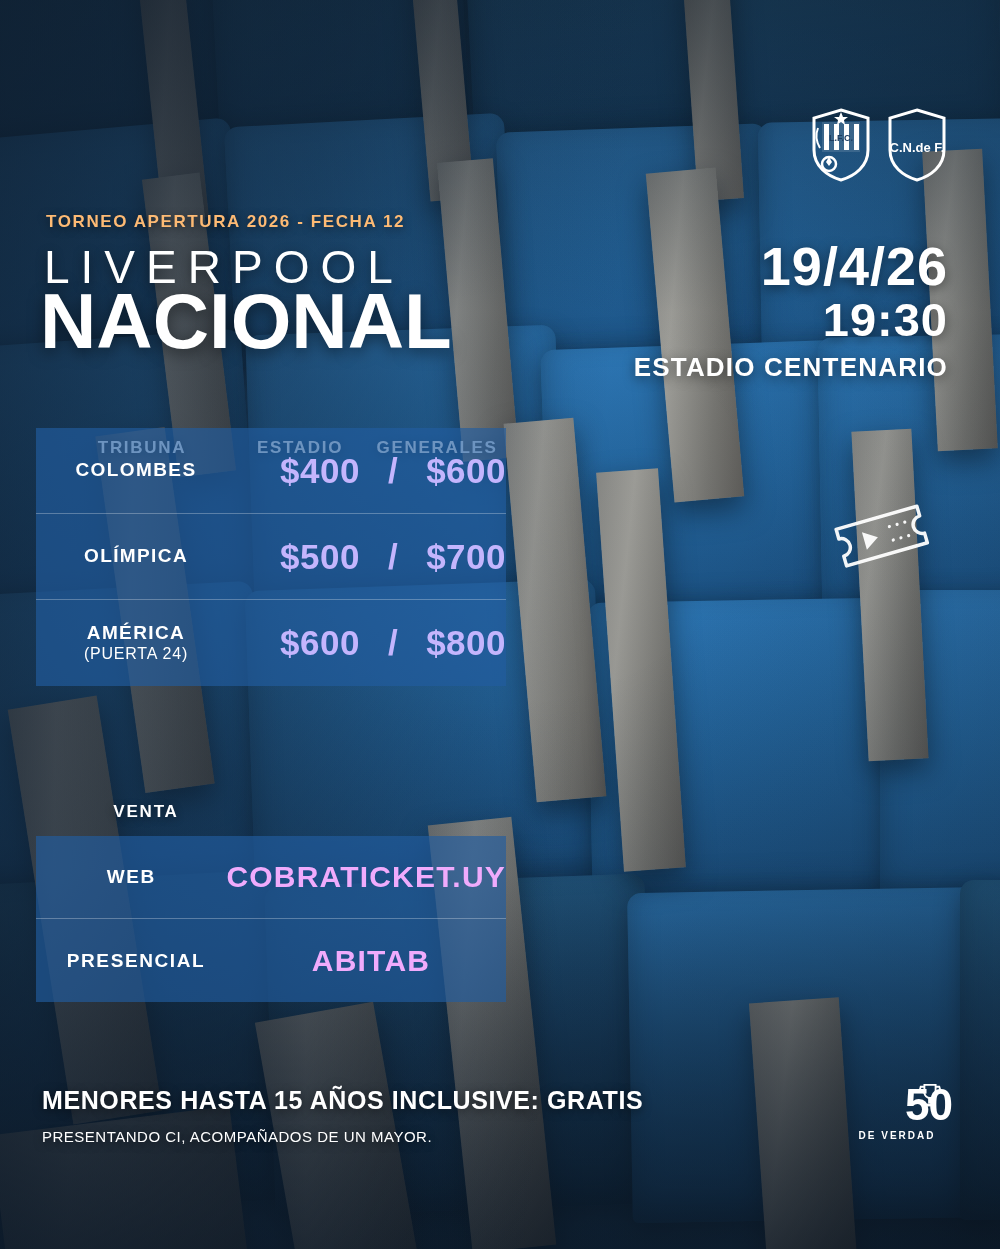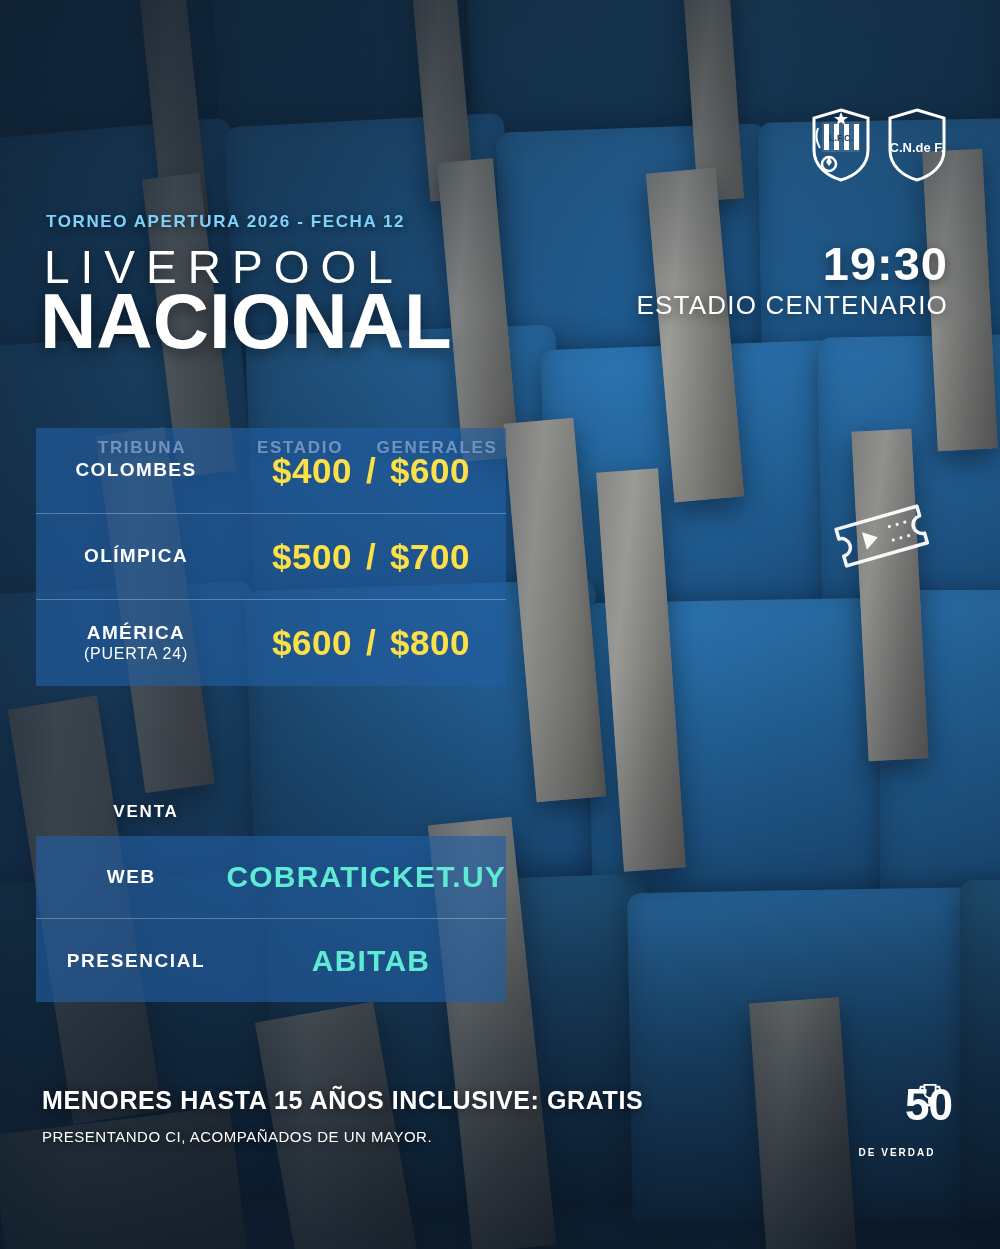--- a/index.html
+++ b/index.html
@@ -61,21 +61,21 @@
     position: absolute;
     top: 108px; right: 52px;
     display: flex; gap: 14px; align-items: flex-start;
   }
   .crest { width: 62px; height: 74px; position: relative; }
   .crest svg { display: block; }
 
   .kicker {
     position: absolute;
     left: 46px; top: 212px;
-    color: #7dd3fc;
+    color: #fdba74;
     font-size: 17px;
     font-weight: 700;
     letter-spacing: 1.6px;
     text-shadow: 0 2px 8px rgba(0,0,0,0.5);
   }
   .team-a {
     position: absolute;
     left: 44px; top: 244px;
     color: #ffffff;
     font-size: 46px;
@@ -102,21 +102,21 @@
     color: #fff;
     text-shadow: 0 3px 12px rgba(0,0,0,0.5);
   }
   .match-date {
     font-size: 54px; font-weight: 700; letter-spacing: 1px; line-height: 1.04;
   }
   .match-time {
     font-size: 47px; font-weight: 700; letter-spacing: 1px; line-height: 1.1;
   }
   .match-venue {
-    font-size: 26px; font-weight: 400; letter-spacing: 1.2px; 
+    font-size: 26px; font-weight: 700; letter-spacing: 1.2px; margin-top: 6px;
   }
 
   .ticket-icon {
     position: absolute;
     right: 66px; top: 495px;
     width: 104px; height: 84px;
     opacity: 0.95;
   }
 
   
@@ -150,23 +150,23 @@
   .p-row .cell-trib {
     width: 200px;
     text-align: center;
     color: #fff;
     font-size: 19px; font-weight: 700; letter-spacing: 1.4px;
     line-height: 1.18;
   }
   .p-row .cell-trib .sub { font-size: 16px; font-weight: 400; letter-spacing: 0.8px; }
   .p-row .prices {
     flex: 1;
-    display: flex; align-items: center; justify-content: center;
-    gap: 14px;
-    color: #fde047;
+    display: flex; align-items: center; justify-content: flex-end;
+    gap: 28px;
+    color: #c4b5fd;
     font-size: 35px; font-weight: 700; letter-spacing: 0.5px;
   }
   .p-row .prices .sep { font-weight: 700; }
 
   .sale-head {
     position: absolute;
     left: 46px; top: 802px;
     width: 200px;
     text-align: center;
     color: #ffffff;
@@ -184,21 +184,21 @@
     background: rgba(34,92,160,0.66);
     border-bottom: 1px solid rgba(255,255,255,0.28);
   }
   .s-row:last-child { border-bottom: none; }
   .s-row .s-label {
     width: 200px; text-align: center;
     color: #fff; font-size: 19px; font-weight: 700; letter-spacing: 1.6px;
   }
   .s-row .s-value {
     flex: 1; text-align: center;
-    color: #5eead4; font-size: 30px; font-weight: 700; letter-spacing: 1.2px;
+    color: #f0abfc; font-size: 30px; font-weight: 700; letter-spacing: 1.2px;
   }
 
   .footnote-main {
     position: absolute;
     left: 42px; top: 1086px;
     color: #fff;
     font-size: 25px; font-weight: 700; letter-spacing: 0.6px;
     text-shadow: 0 2px 10px rgba(0,0,0,0.55);
   }
   .footnote-sub {
@@ -213,21 +213,21 @@
     position: absolute;
     right: 48px; bottom: 88px;
     width: 110px; height: 78px;
     color: #fff;
     text-align: center;
   }
   .badge50 .num {
     font-size: 44px; font-weight: 700; letter-spacing: -1px; line-height: 1; text-align: right;
   }
   .badge50 .sub {
-    font-size: 10px; font-weight: 700; letter-spacing: 2px; margin-top: 20px;
+    font-size: 10px; font-weight: 700; letter-spacing: 2px; margin-top: 3px;
   }
   .badge50 .cupicon {
     position: absolute; right: 8px; top: -4px;
   }
 </style>
 </head>
 <body>
 
 <div id="poster">
 
@@ -305,20 +305,21 @@
           <text x="31" y="44" font-family="'Liberation Sans',sans-serif" font-size="13" font-weight="700" fill="#ffffff" text-anchor="middle">C.N.de F.</text>
         </svg>
       </div>
     </div>
 
     <div class="kicker">TORNEO APERTURA 2026 - FECHA 12</div>
     <div class="team-a">LIVERPOOL</div>
     <div class="team-b">NACIONAL</div>
 
     <div class="match-info">
+      <div class="match-date">19/4/26</div>
       <div class="match-time">19:30</div>
       <div class="match-venue">ESTADIO CENTENARIO</div>
     </div>
 
     <div class="ticket-icon">
       <svg viewBox="0 0 104 84" width="104" height="84">
         <g transform="rotate(-16 52 42)">
           <path d="M10 22 h84 a0 0 0 0 1 0 0 v10 a9 9 0 0 0 0 18 v10 h-84 v-10 a9 9 0 0 0 0 -18 z" fill="none" stroke="#ffffff" stroke-width="3.5" stroke-linejoin="round"></path>
           <path d="M34 32 l14 9 -14 9 z" fill="#ffffff"></path>
           <g stroke="#ffffff" stroke-width="3.2" stroke-linecap="round">

